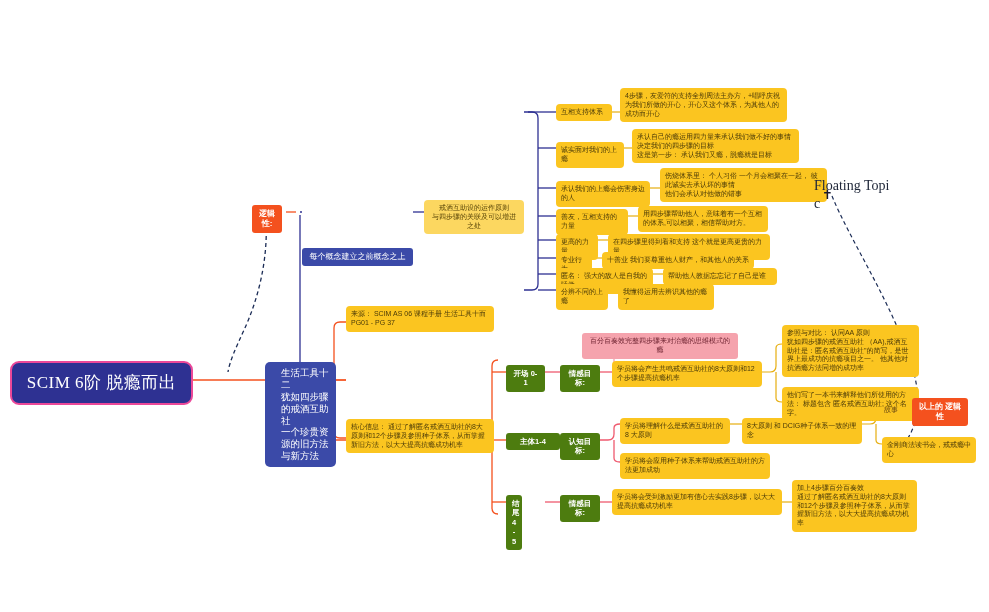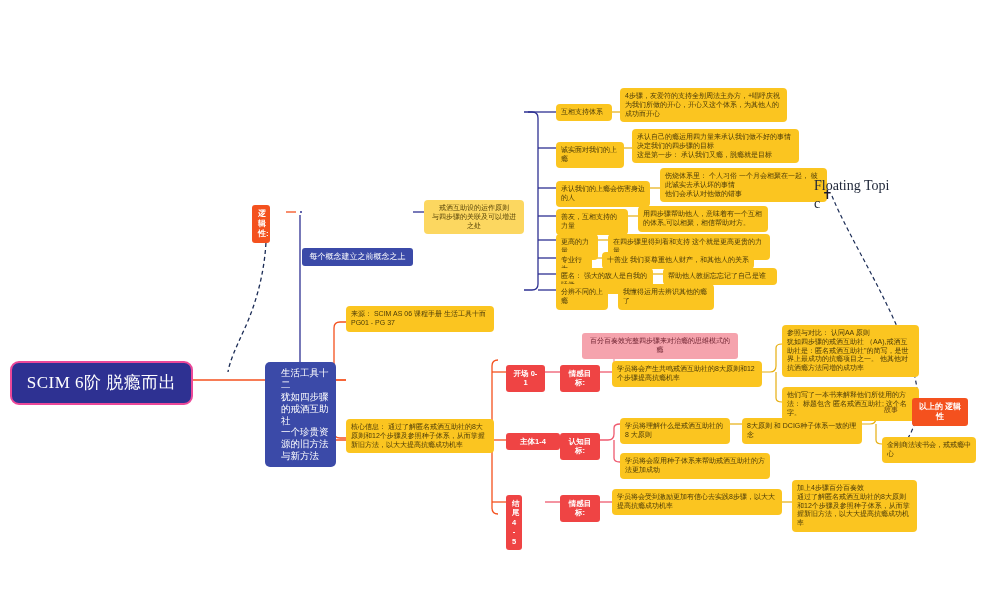--- a/index.html
+++ b/index.html
@@ -88,21 +88,21 @@
   .red {
     background: #f4511e;
     color: #ffffff;
     border-radius: 3px;
     font-size: 8px;
     padding: 4px 6px;
     text-align: center;
     font-weight: bold;
   }
   .pinkred {
-    background: #ef4444;
+    background: #4d7c0f;
     color: #ffffff;
     border-radius: 3px;
     font-size: 7.5px;
     padding: 4px 6px;
     text-align: center;
     font-weight: bold;
   }
   .pink-soft {
     background: #f5a3ad;
     color: #6d2230;
@@ -211,21 +211,21 @@
 
   <div class="node blue" style="left:265px; top:362px; width:71px;padding-left:16px;">生活工具十二
 犹如四步骤的戒酒互助社
 一个珍贵资源的旧方法与新方法</div>
 
   <div class="node yellow" style="left:346px; top:306px; width:148px;">来源： SCIM AS 06 课程手册 生活工具十而
 PG01 - PG 37</div>
 
   <div class="node yellow" style="left:346px; top:419px; width:148px;">核心信息： 通过了解匿名戒酒互助社的8大原则和12个步骤及参照种子体系，从而掌握新旧方法，以大大提高抗瘾成功机率</div>
 
-  <div class="node red" style="left:252px; top:205px; width:18px;">逻辑性:</div>
+  <div class="node red" style="left:252px; top:205px; width:30px;">逻辑性:</div>
 
   <div class="node blue-mid" style="left:302px; top:204px; width:111px;margin-top:44px;">每个概念建立之前概念之上</div>
 
   <div class="node yellow-soft" style="left:424px; top:200px; width:100px; text-align:center;">戒酒互助设的运作原则
 与四步骤的关联及可以增进之处</div>
 
   <div class="node yellow" style="left:556px; top:104px; width:56px;">互相支持体系</div>
   <div class="node yellow" style="left:620px; top:88px; width:167px;">4步骤，友爱符的支持全别周法主办方，+唱呼庆祝 为我们所做的开心，开心又这个体系，为其他人的成功而开心</div>
 
   <div class="node yellow" style="left:556px; top:142px; width:68px;">诚实面对我们的上瘾</div>

